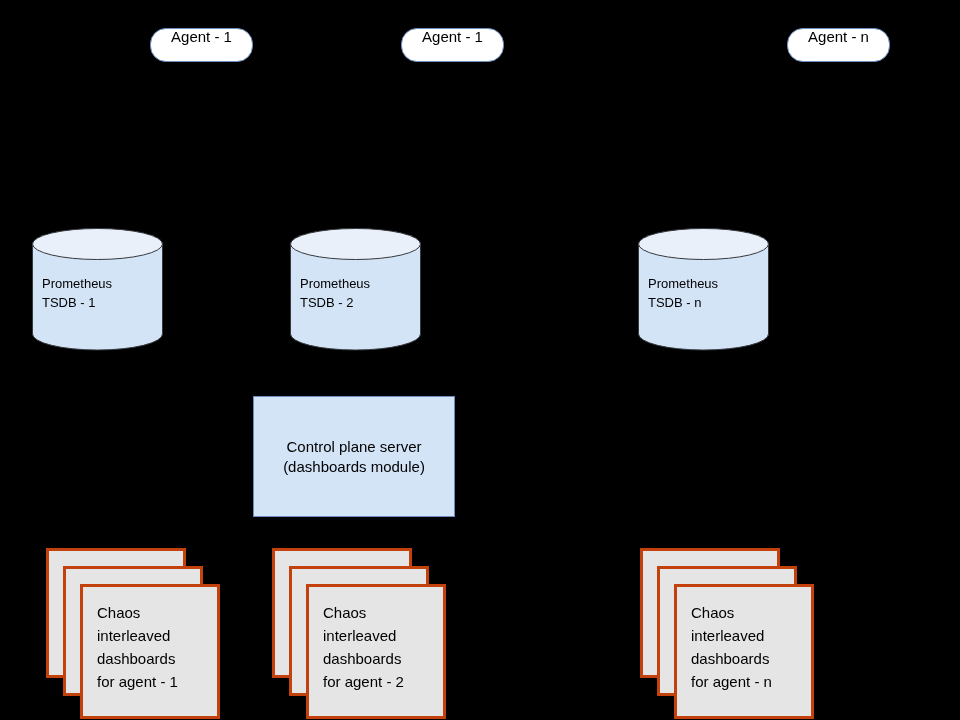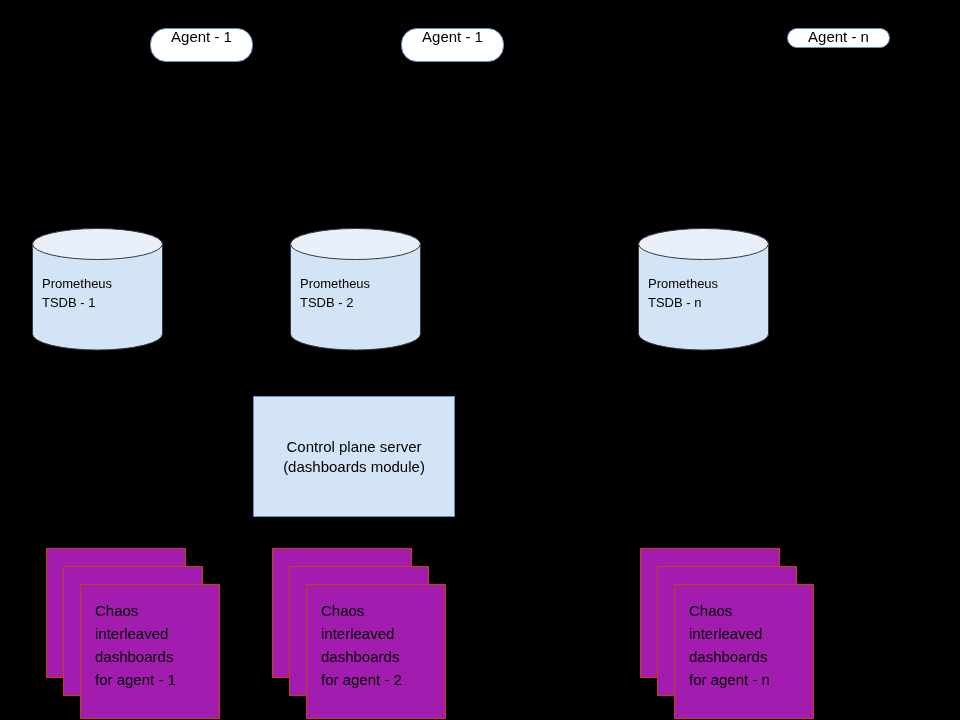--- a/index.html
+++ b/index.html
@@ -73,22 +73,22 @@
     line-height: 20px;
     text-align: center;
   }
 
   
   .stack {
     position: absolute;
   }
   .card {
     position: absolute;
-    background: #a21caf;
-    border: 1px solid #c2410c;
+    background: #e5e5e5;
+    border: 3px solid #c2410c;
     box-sizing: border-box;
   }
   .card-top {
     color: #000000;
     font-size: 15px;
     line-height: 23px;
     padding: 14px 0 0 14px;
     white-space: pre-line;
     text-align: left;
   }
@@ -129,21 +129,21 @@
   </svg>
 
   <div class="node agent-box" style="left:150px; top:28px; width:103px; height:34px;">
     <span>Agent - 1</span>
   </div>
 
   <div class="node agent-box" style="left:401px; top:28px; width:103px; height:34px;">
     <span>Agent - 1</span>
   </div>
 
-  <div class="node agent-box" style="left:787px; top:28px; width:103px; height:20px;">
+  <div class="node agent-box" style="left:787px; top:28px; width:103px; height:34px;">
     <span>Agent - n</span>
   </div>
 
   <div class="cylinder" style="left:32px; top:228px; width:131px; height:122px;">
     <svg class="cyl-svg" width="131" height="122" viewBox="0 0 131 122" xmlns="http://www.w3.org/2000/svg">
       <path d="M0.5,16 L0.5,106 A65,16 0 0 0 130.5,106 L130.5,16 Z" fill="#d4e4f7" stroke="#36393d" stroke-width="1"></path>
       <ellipse cx="65.5" cy="16" rx="65" ry="15.5" fill="#e9f0fa" stroke="#36393d" stroke-width="1"></ellipse>
     </svg>
     <div class="cyl-label" style="top:46px;">Prometheus
 TSDB - 1</div>

